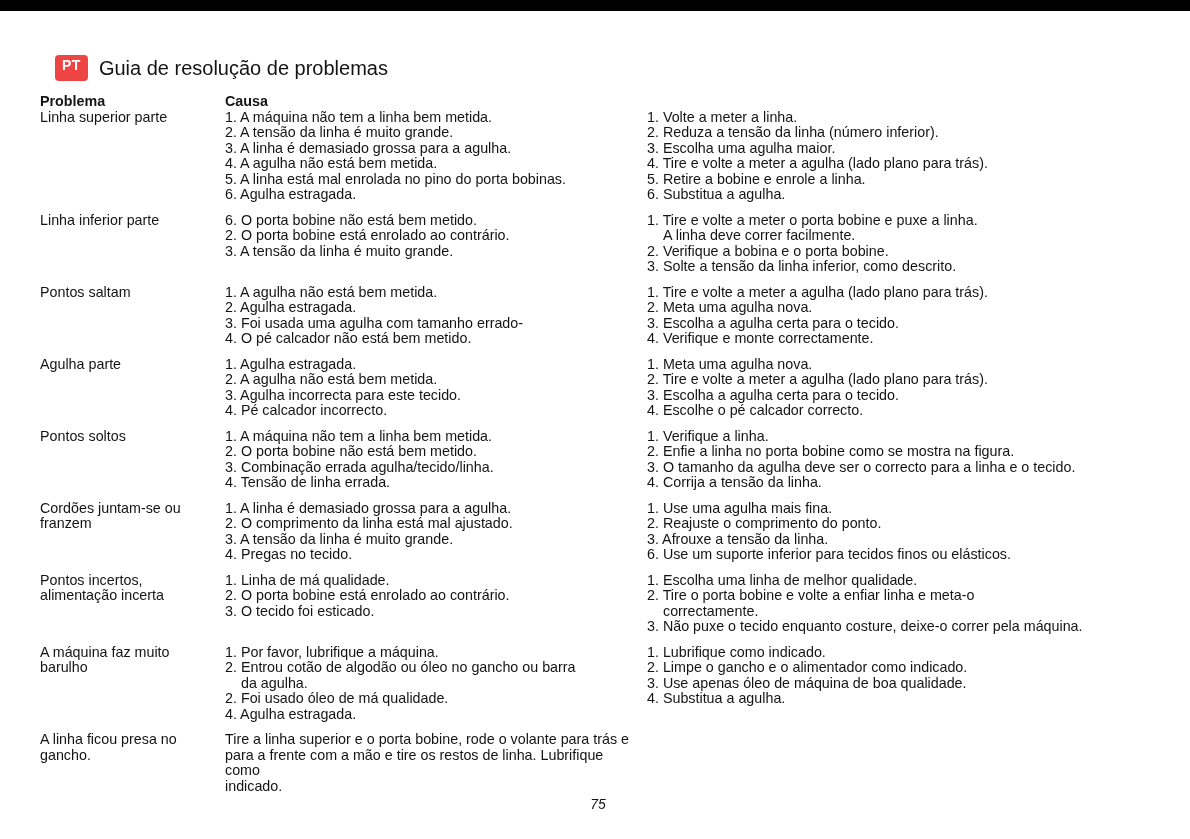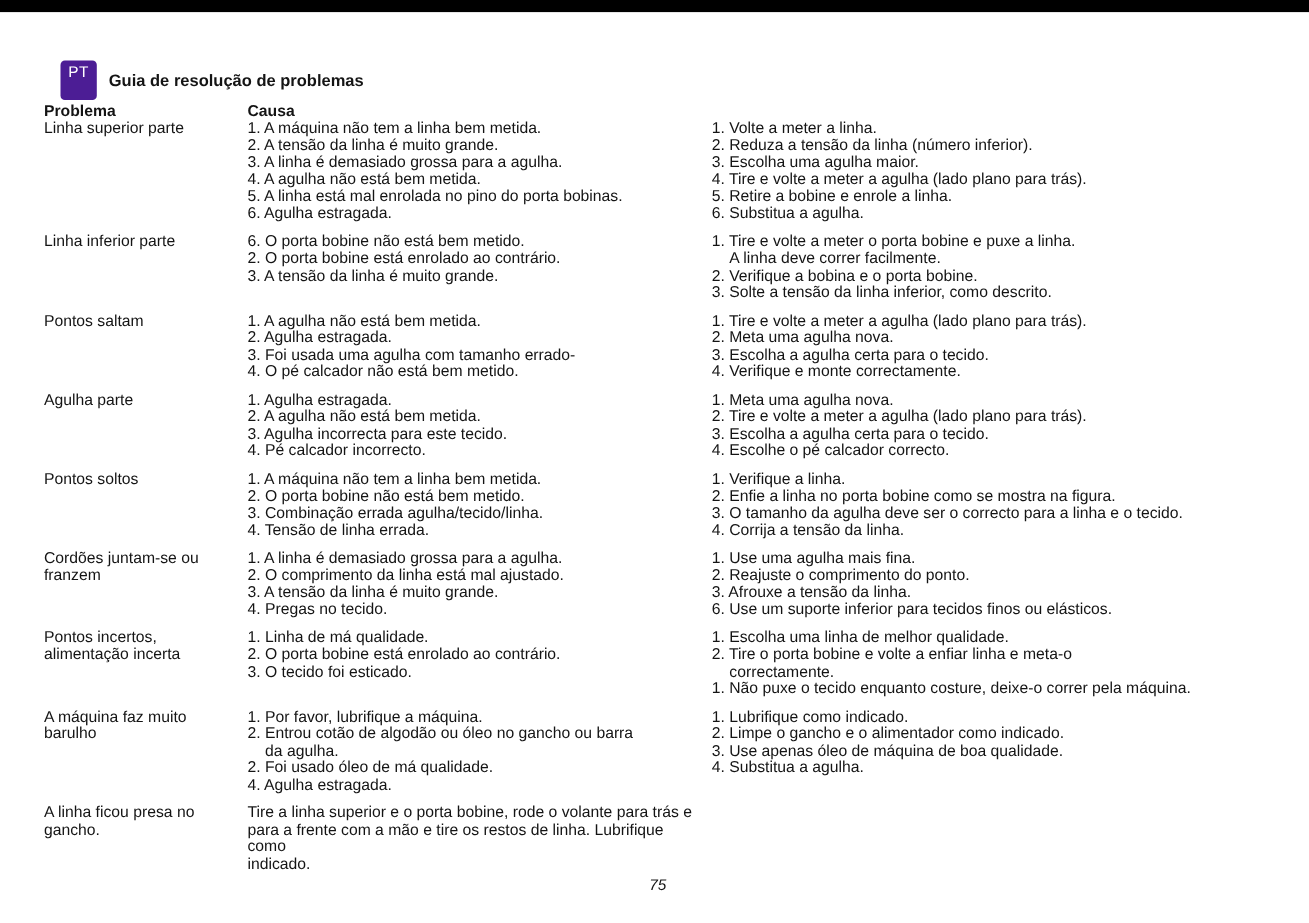--- a/index.html
+++ b/index.html
@@ -14,28 +14,28 @@
   .topbar {
     position: absolute; top: 0; left: 0;
     width: 1190px; height: 11px;
     background: #000000;
   }
   .title-row {
     position: absolute; top: 55px; left: 55px;
     display: flex; align-items: center; gap: 11px;
   }
   .pt-badge {
-    background: #4c1d95; color: #fff;
-    font-weight: normal; font-size: 14px;
-    padding: 2px 7px 18px 7px;
+    background: #ef4444; color: #fff;
+    font-weight: bold; font-size: 14px;
+    padding: 2px 7px 8px 7px;
     border-radius: 4px;
     letter-spacing: 0.5px;
   }
   .title {
-    font-size: 15px; font-weight: bold;
+    font-size: 20px; font-weight: normal;
   }
   .table {
     position: absolute; top: 94px; left: 40px;
     width: 1092px;
     font-size: 14.3px; line-height: 15.5px;
   }
   .row {
     display: grid;
     grid-template-columns: 185px 422px 1fr;
     margin-bottom: 10px;
@@ -175,21 +175,21 @@
 alimentação incerta</div>
     <div class="cell causes">
           <div class="item hang">1. Linha de má qualidade.</div>
           <div class="item hang">2. O porta bobine está enrolado ao contrário.</div>
           <div class="item hang">3. O tecido foi esticado.</div>
         </div>
     <div class="cell remedies">
           <div class="item hang">1. Escolha uma linha de melhor qualidade.</div>
           <div class="item hang">2. Tire o porta bobine e volte a enfiar linha e meta-o
 correctamente.</div>
-          <div class="item hang">1. Não puxe o tecido enquanto costure, deixe-o correr pela máquina.</div>
+          <div class="item hang">3. Não puxe o tecido enquanto costure, deixe-o correr pela máquina.</div>
         </div>
   </div>
 
   <div class="row">
     <div class="cell problem">A máquina faz muito
 barulho</div>
     <div class="cell causes">
           <div class="item hang">1. Por favor, lubrifique a máquina.</div>
           <div class="item hang">2. Entrou cotão de algodão ou óleo no gancho ou barra
 da agulha.</div>

